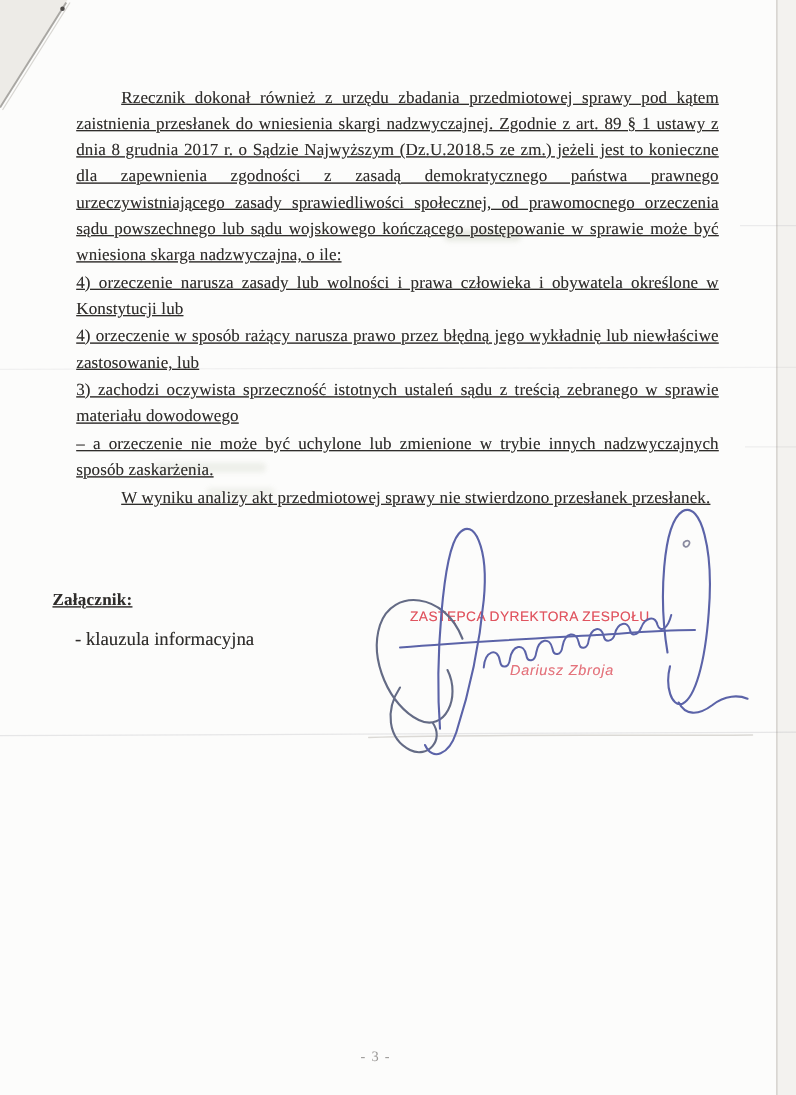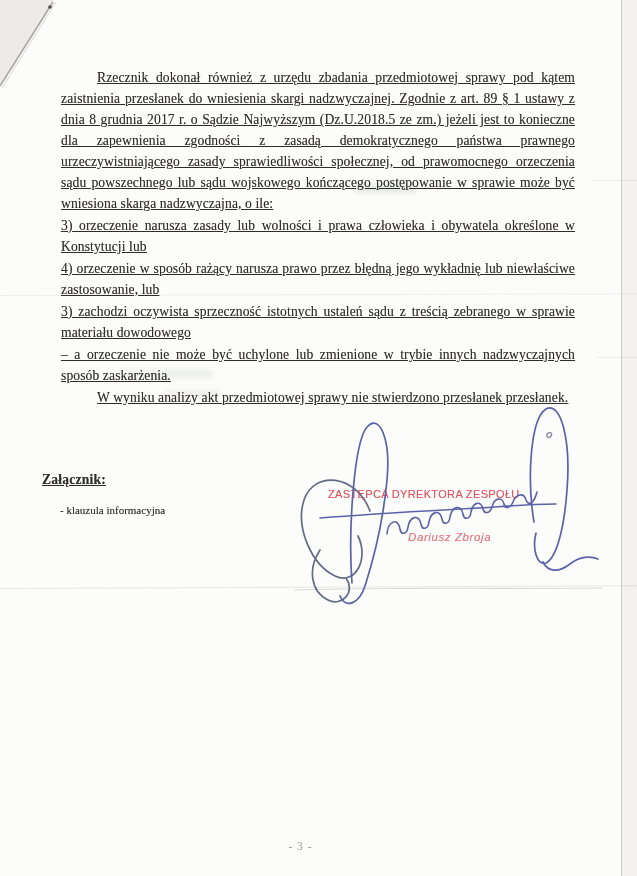--- a/index.html
+++ b/index.html
@@ -74,21 +74,21 @@
     font-size: 13.6px;
     font-weight: bold;
     text-decoration: underline;
     letter-spacing: 0.2px;
     text-shadow: 0 0 0.4px rgba(40,38,36,0.4);
   }
   .attachment-item {
     position: absolute;
     left: 60px;
     top: 504px;
-    font-size: 11px;
+    font-size: 15px;
     text-shadow: 0 0 0.4px rgba(40,38,36,0.4);
     text-align: right;
   }
 
   
   .stamp-title {
     position: absolute;
     left: 328px;
     top: 488px;
     width: 180px;
@@ -145,21 +145,21 @@
 
   <svg class="fold-svg" width="70" height="110" viewBox="0 0 70 110">
     <polygon points="0,0 54,0 0,86" fill="#edebe7"></polygon>
     <line x1="53" y1="2" x2="0" y2="86" stroke="#a9a7a3" stroke-width="1.6"></line>
     <line x1="56" y1="2" x2="2" y2="88" stroke="#d8d6d2" stroke-width="1"></line>
     <circle cx="50" cy="7" r="1.8" fill="#4c4a48"></circle>
   </svg>
 
   <div class="body-text">
     <p class="para-indent">Rzecznik dokonał również z urzędu zbadania przedmiotowej sprawy pod kątem zaistnienia przesłanek do wniesienia skargi nadzwyczajnej. Zgodnie z art. 89 § 1 ustawy z dnia 8 grudnia 2017 r. o Sądzie Najwyższym (Dz.U.2018.5 ze zm.) jeżeli jest to konieczne dla zapewnienia zgodności z zasadą demokratycznego państwa prawnego urzeczywistniającego zasady sprawiedliwości społecznej, od prawomocnego orzeczenia sądu powszechnego lub sądu wojskowego kończącego postępowanie w sprawie może być wniesiona skarga nadzwyczajna, o ile:</p>
-    <p class="list-item">3) orzeczenie narusza zasady lub wolności i prawa człowieka i obywatela określone w Konstytucji lub</p>
+    <p class="list-item">4) orzeczenie narusza zasady lub wolności i prawa człowieka i obywatela określone w Konstytucji lub</p>
     <p class="list-item">4) orzeczenie w sposób rażący narusza prawo przez błędną jego wykładnię lub niewłaściwe zastosowanie, lub</p>
     <p class="list-item">3) zachodzi oczywista sprzeczność istotnych ustaleń sądu z treścią zebranego w sprawie materiału dowodowego</p>
     <p class="list-item">– a orzeczenie nie może być uchylone lub zmienione w trybie innych nadzwyczajnych sposób zaskarżenia.</p>
     <p class="para-indent closing">W wyniku analizy akt przedmiotowej sprawy nie stwierdzono przesłanek przesłanek.</p>
   </div>
 
   <div class="attachment-heading">Załącznik:</div>
   <div class="attachment-item">- klauzula informacyjna</div>
 
   <div class="stamp-title">ZASTĘPCA DYREKTORA ZESPOŁU</div>

